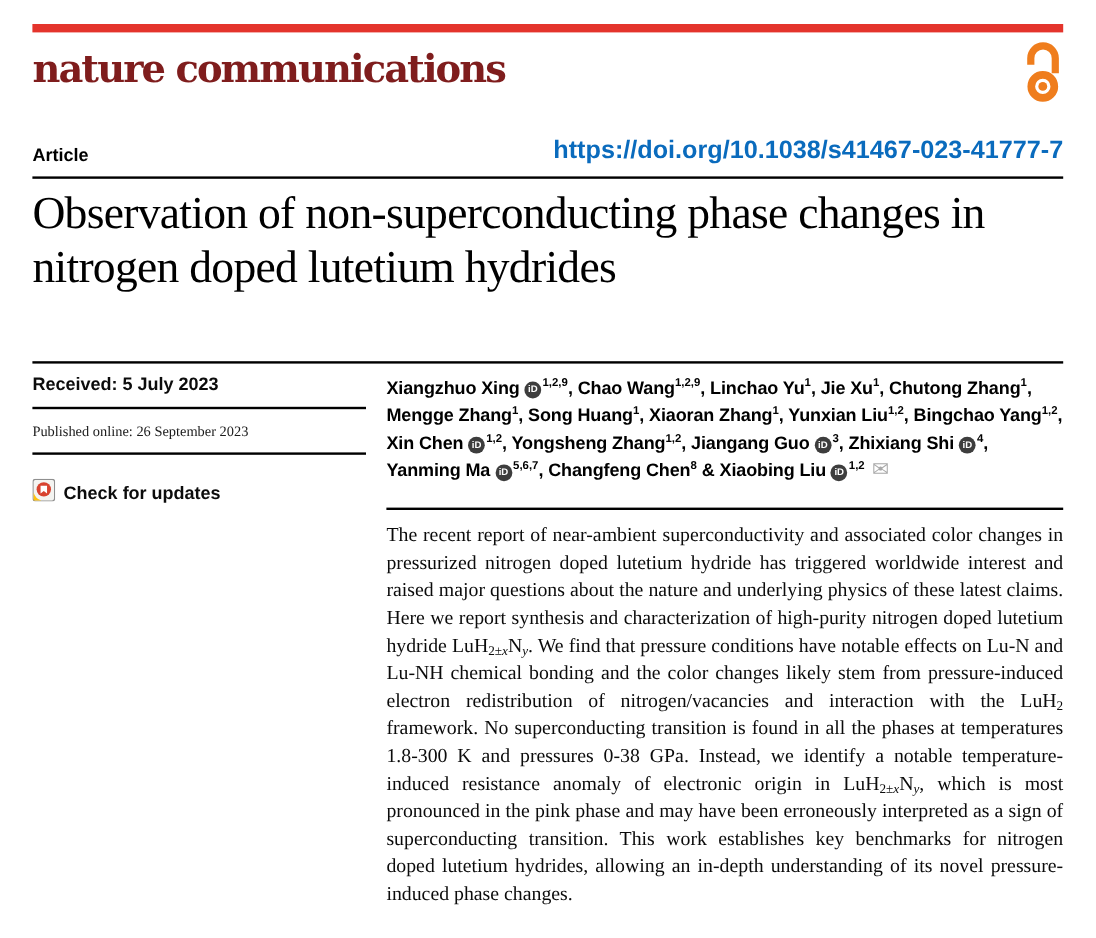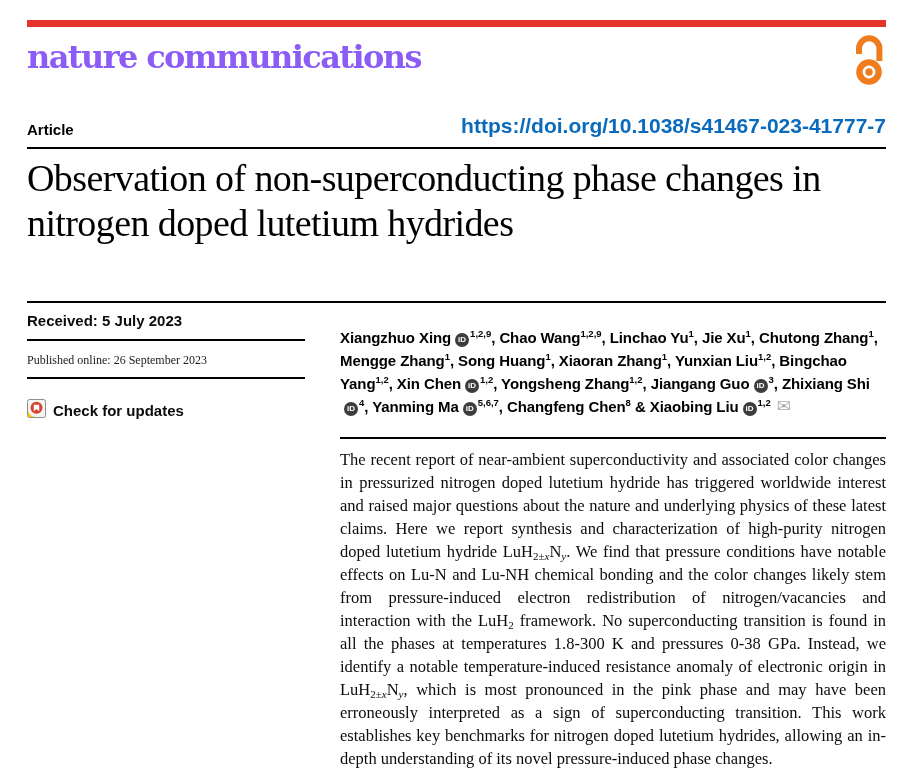--- a/index.html
+++ b/index.html
@@ -7,43 +7,43 @@
   }
   *{margin:0;padding:0;box-sizing:border-box;}
   html,body{width:913px;height:782px;background:#fff;overflow:hidden;}
   body{font-family:"Liberation Sans",sans-serif;color:var(--ink);}
   .page{width:913px;height:782px;padding:0 27px;}
 
   .redbar{margin-top:20px;height:7px;background:var(--red,#e4342c);}
 
   .brandrow{display:flex;justify-content:space-between;align-items:flex-start;margin-top:5px;height:54px;}
   .brand{font-family:"DejaVu Serif","Liberation Serif",serif;font-weight:bold;
-         font-size:32px;letter-spacing:-1.6px;line-height:50px;color:#8b5cf6;}
+         font-size:32px;letter-spacing:-1.6px;line-height:50px;color:#7f1d1d;}
   .oa{margin-top:3px;}
 
   .metarow{display:flex;justify-content:space-between;align-items:flex-end;margin-top:28px;}
   .article-label{font-size:15px;font-weight:bold;color:#000;}
   .doi{font-size:21px;font-weight:bold;color:var(--blue,#0a6bbd);text-decoration:none;}
 
   .title-rule{margin-top:9px;border-top:2px solid #000;}
 
   h1.title{font-family:"Liberation Serif",serif;font-weight:normal;color:#000;
            font-size:38px;line-height:45px;letter-spacing:-0.6px;margin-top:7px;}
 
-  .columns{margin-top:55px;border-top:2px solid #000;display:flex;gap:35px;}
+  .columns{margin-top:55px;border-top:2px solid #000;display:flex;gap:17px;}
   .leftcol{width:278px;flex:0 0 278px;}
   .rightcol{flex:1;min-width:0;}
 
   .daterow{padding:9px 0 9px;border-bottom:2px solid #000;}
   .daterow .bold-date{font-size:15px;font-weight:bold;color:#0c0c0c;}
   .daterow .serif-date{font-family:"Liberation Serif",serif;font-size:12px;color:#1a1a1a;}
   .checkrow{padding-top:20px;display:flex;align-items:center;gap:7px;cursor:pointer;}
   .checkrow .label{font-size:15px;font-weight:bold;color:#0c0c0c;}
 
-  .authors{padding-top:23px;font-size:15px;font-weight:bold;line-height:23px;
+  .authors{padding-top:9px;font-size:15px;font-weight:bold;line-height:23px;
            letter-spacing:-0.1px;color:#000;}
   .authors sup{font-size:9.5px;letter-spacing:0;}
   .orcid{display:inline-block;width:14px;height:14px;border-radius:50%;background:#3d3d3d;
          color:#fff;font-size:8px;font-weight:bold;line-height:14px;text-align:center;
          vertical-align:1px;margin:0 1px 0 4px;letter-spacing:0;}
   .envelope{color:#a9a9a9;font-weight:normal;font-size:17px;margin-left:6px;
             font-family:"DejaVu Sans",sans-serif;}
 
   .abstract-rule{margin-top:19px;border-top:2px solid #000;}
   .abstract{margin-top:9px;font-family:"Liberation Serif",serif;font-size:16.5px;

